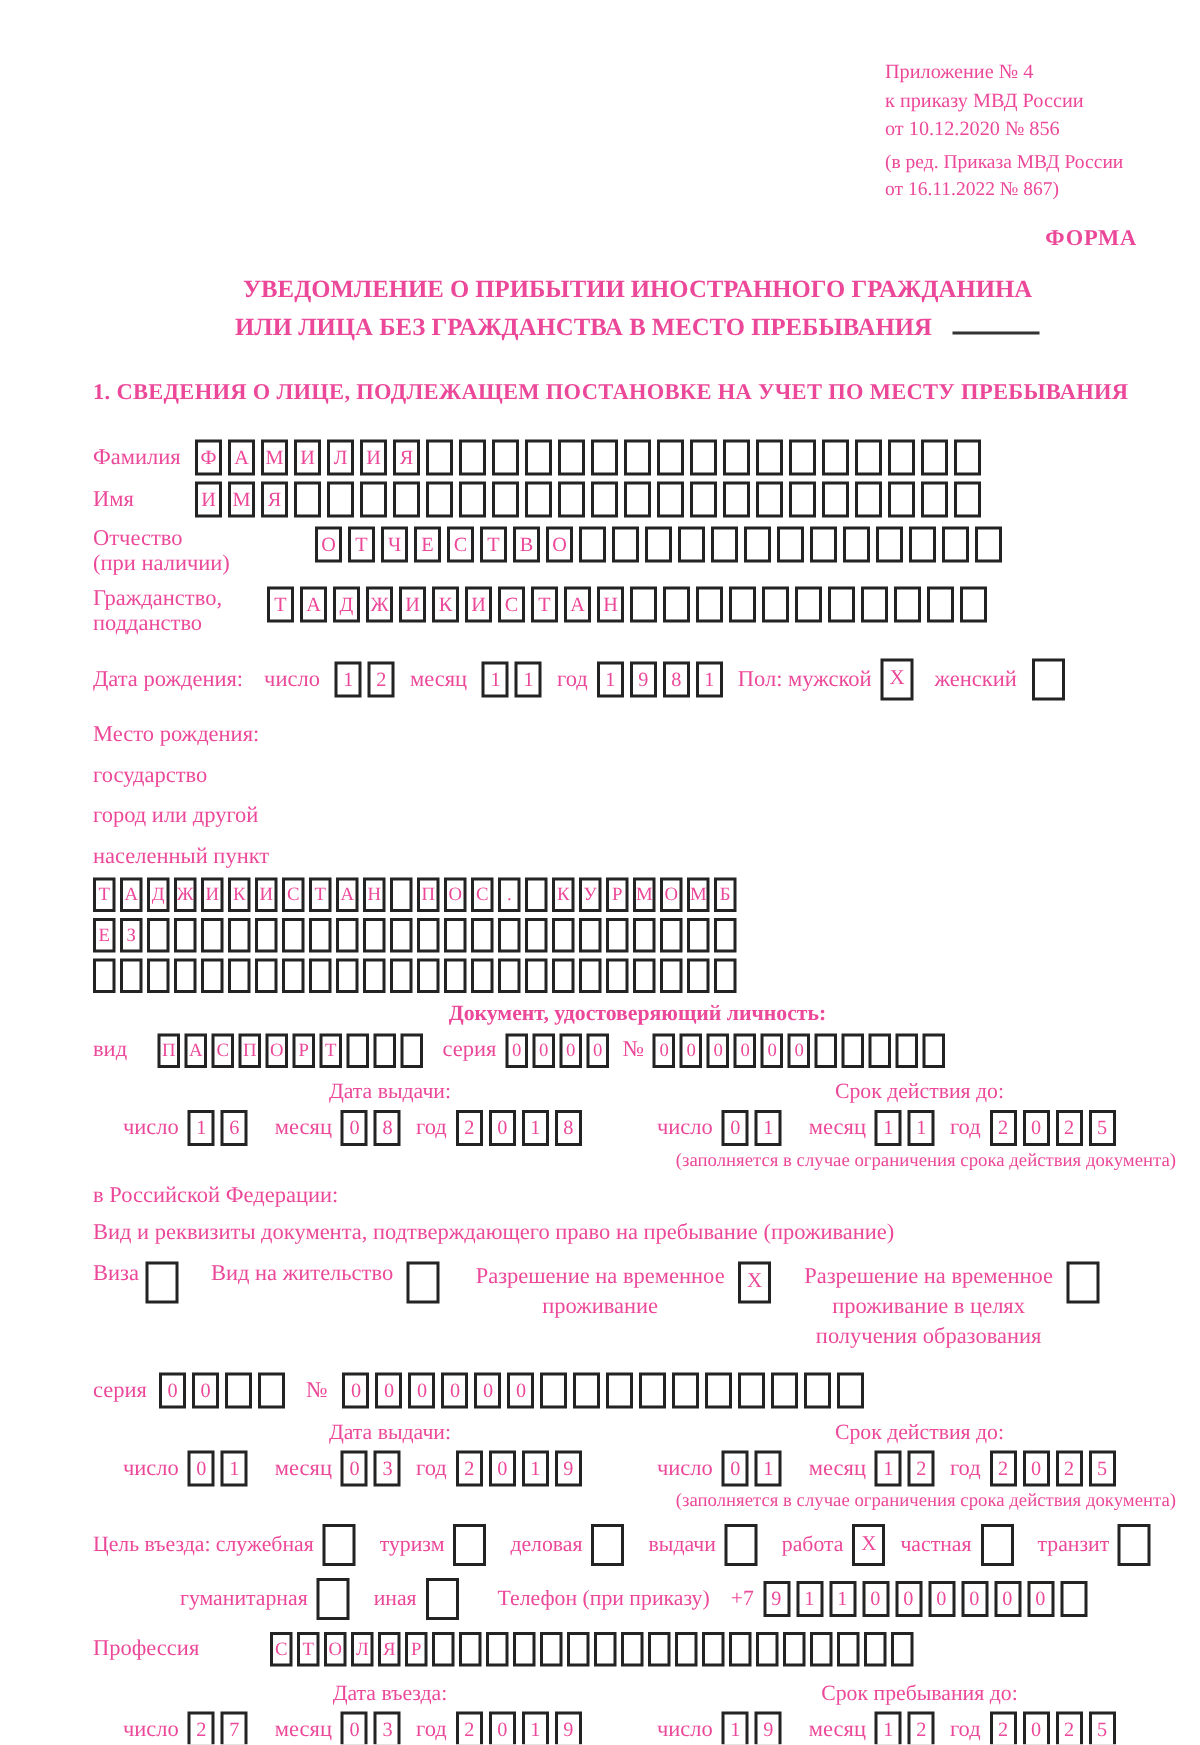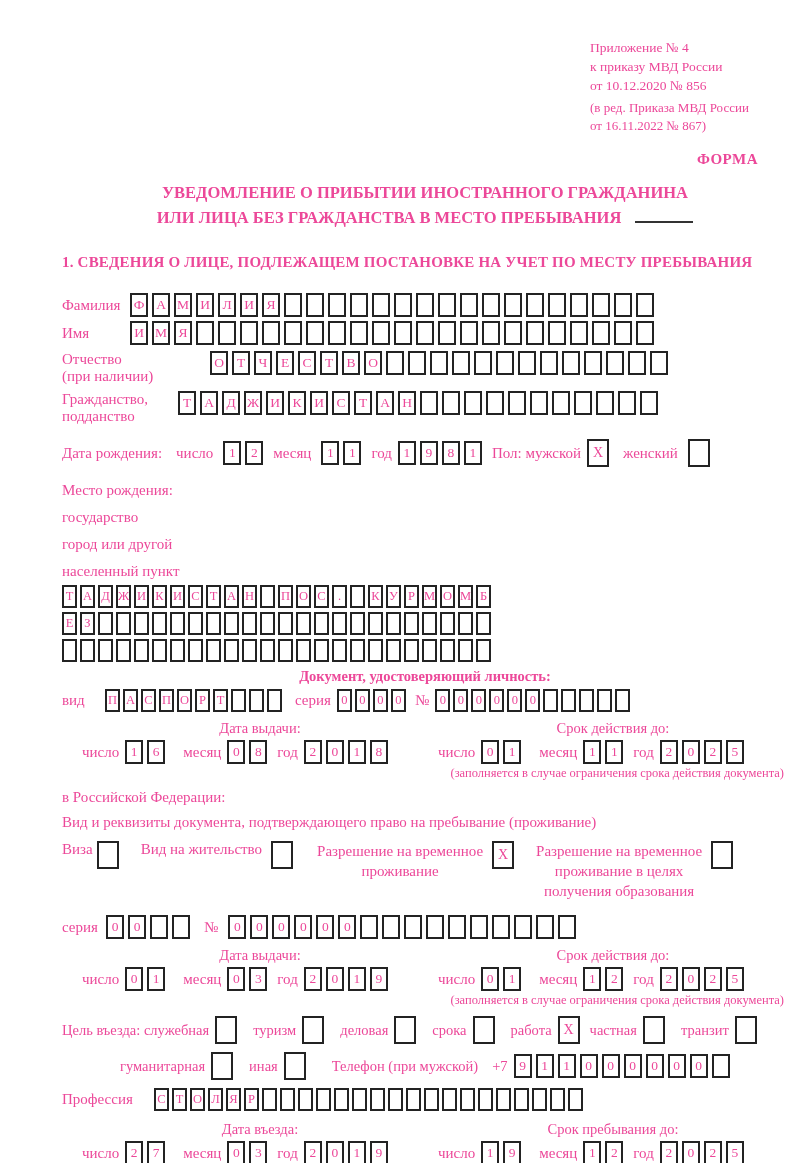--- a/index.html
+++ b/index.html
@@ -523,21 +523,21 @@
         <span class="cell"></span>
       </span>
     <span>туризм</span>
     <span class="cells box">
         <span class="cell"></span>
       </span>
     <span>деловая</span>
     <span class="cells box">
         <span class="cell"></span>
       </span>
-    <span>срока</span>
+    <span>выдачи</span>
     <span class="cells box">
         <span class="cell"></span>
       </span>
     <span>работа</span>
     <span class="cells box" style="margin-right:6px;">
         <span class="cell">X</span>
       </span>
     <span>частная</span>
     <span class="cells box">
         <span class="cell"></span>
@@ -550,37 +550,37 @@
 
   <div class="row purpose2" style="margin-top:8px; font-size:14.5px; padding-left:58px;">
     <span>гуманитарная</span>
     <span class="cells box">
         <span class="cell"></span>
       </span>
     <span>иная</span>
     <span class="cells box">
         <span class="cell"></span>
       </span>
-    <span class="gap10">Телефон (при мужской)</span>
+    <span class="gap10">Телефон (при приказу)</span>
     <span class="gap14">+7</span>
     <span class="cells phone-cells">
         <span class="cell">9</span>
         <span class="cell">1</span>
         <span class="cell">1</span>
         <span class="cell">0</span>
         <span class="cell">0</span>
         <span class="cell">0</span>
         <span class="cell">0</span>
         <span class="cell">0</span>
         <span class="cell">0</span>
         <span class="cell"></span>
       </span>
   </div>
 
-  <div class="row" style="margin-top:8px;">
+  <div class="row" style="margin-top:8px;gap:26px;">
     <span class="lbl w88">Профессия</span>
     <span class="cells sm">
         <span class="cell">С</span>
         <span class="cell">Т</span>
         <span class="cell">О</span>
         <span class="cell">Л</span>
         <span class="cell">Я</span>
         <span class="cell">Р</span>
         <span class="cell"></span>
         <span class="cell"></span>

